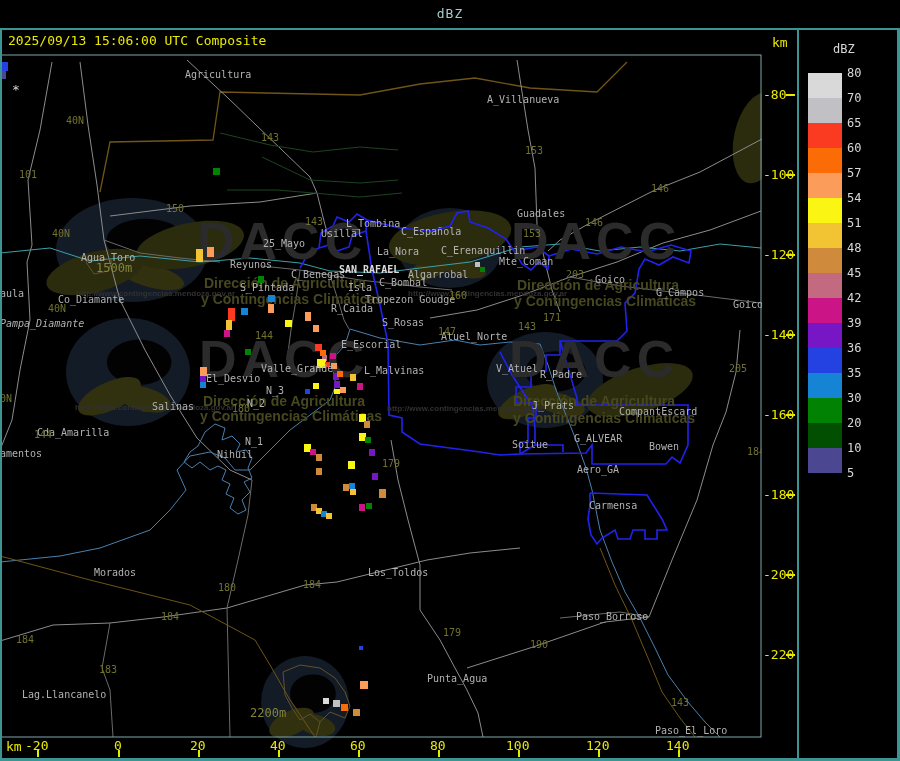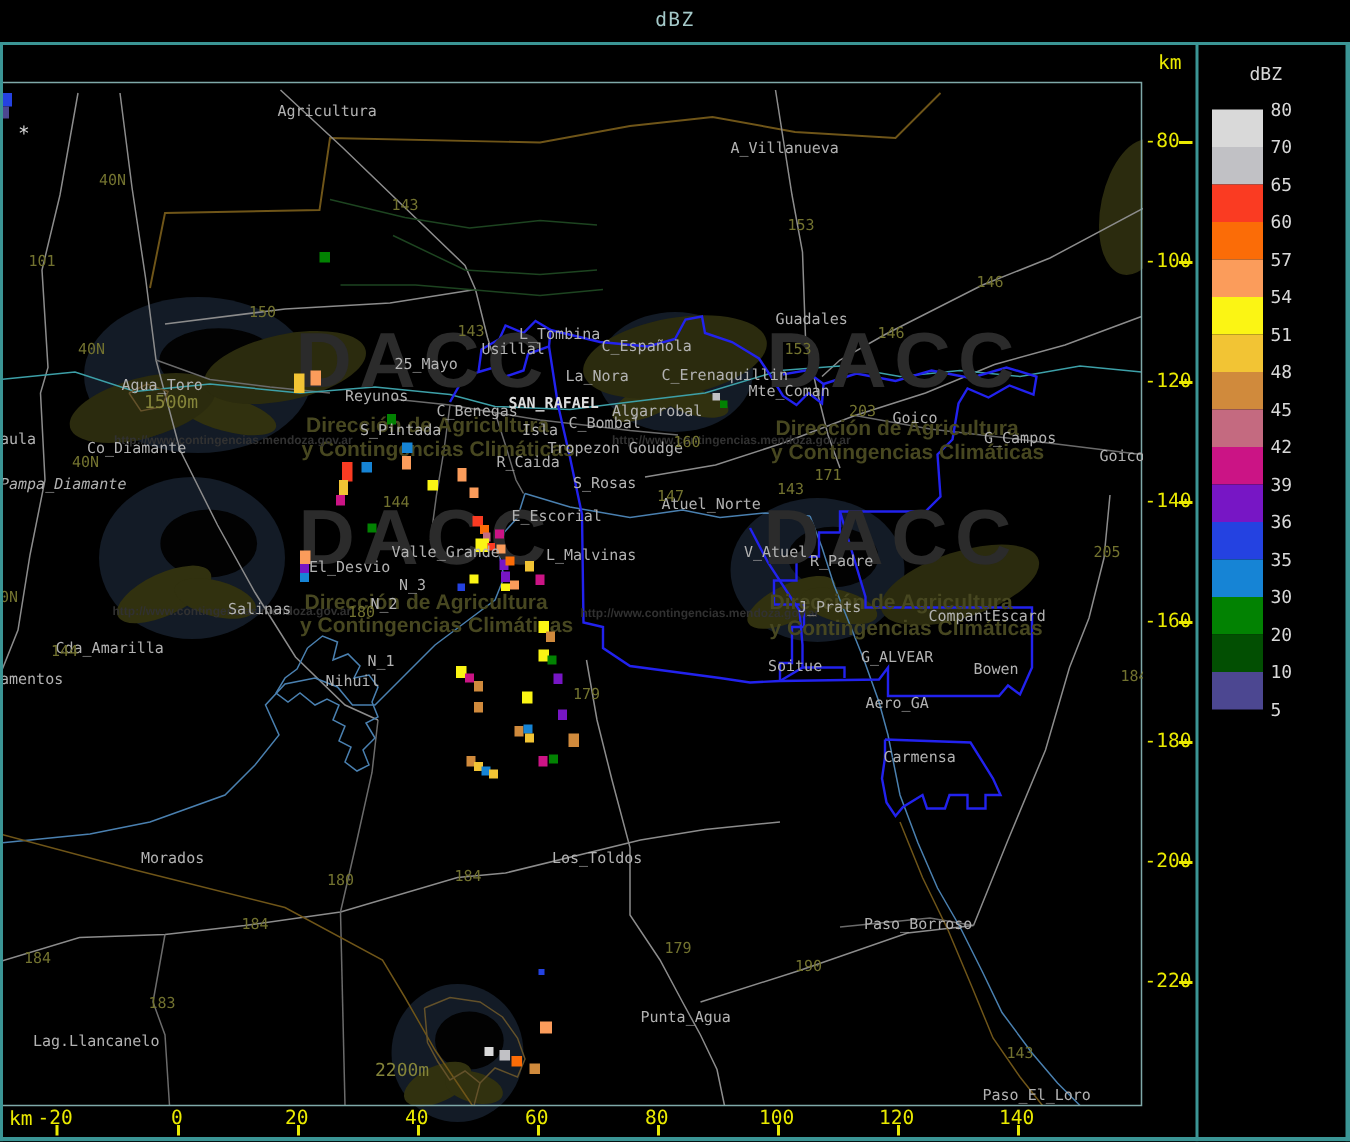--- a/index.html
+++ b/index.html
@@ -43,20 +43,21 @@
   .cb-lbl{position:absolute;color:#d8d8d8;font-size:12px;line-height:12px;}
 </style>
 </head>
 <body>
 
 <div id="app">
   <div class="abs topbar">
     <div class="abs title">dBZ</div>
   </div>
   <div class="abs sep-h"></div>
+  <div class="abs datebar">2025/09/13 15:06:00 UTC Composite</div>
   <div class="abs km-top">km</div>
 
   <div id="map-clip" class="abs">
       <svg width="762" height="761" style="position: absolute; left: 0px; top: -28px;">
         <ellipse cx="132" cy="250" rx="76" ry="52" fill="#131b26"></ellipse>
         <ellipse cx="145.68" cy="240.64" rx="39.52" ry="21.84" fill="#020202"></ellipse>
         <ellipse cx="109.2" cy="273.4" rx="41.800000000000004" ry="13.52" fill="#31310f" transform="rotate(-25 109.2 273.4)"></ellipse>
         <ellipse cx="151" cy="276" rx="34.2" ry="11.44" fill="#31310f" transform="rotate(15 151 276)"></ellipse>
         <ellipse cx="128" cy="372" rx="62" ry="54" fill="#131b26"></ellipse>
         <ellipse cx="139.16" cy="362.28" rx="32.24" ry="22.68" fill="#020202"></ellipse>

